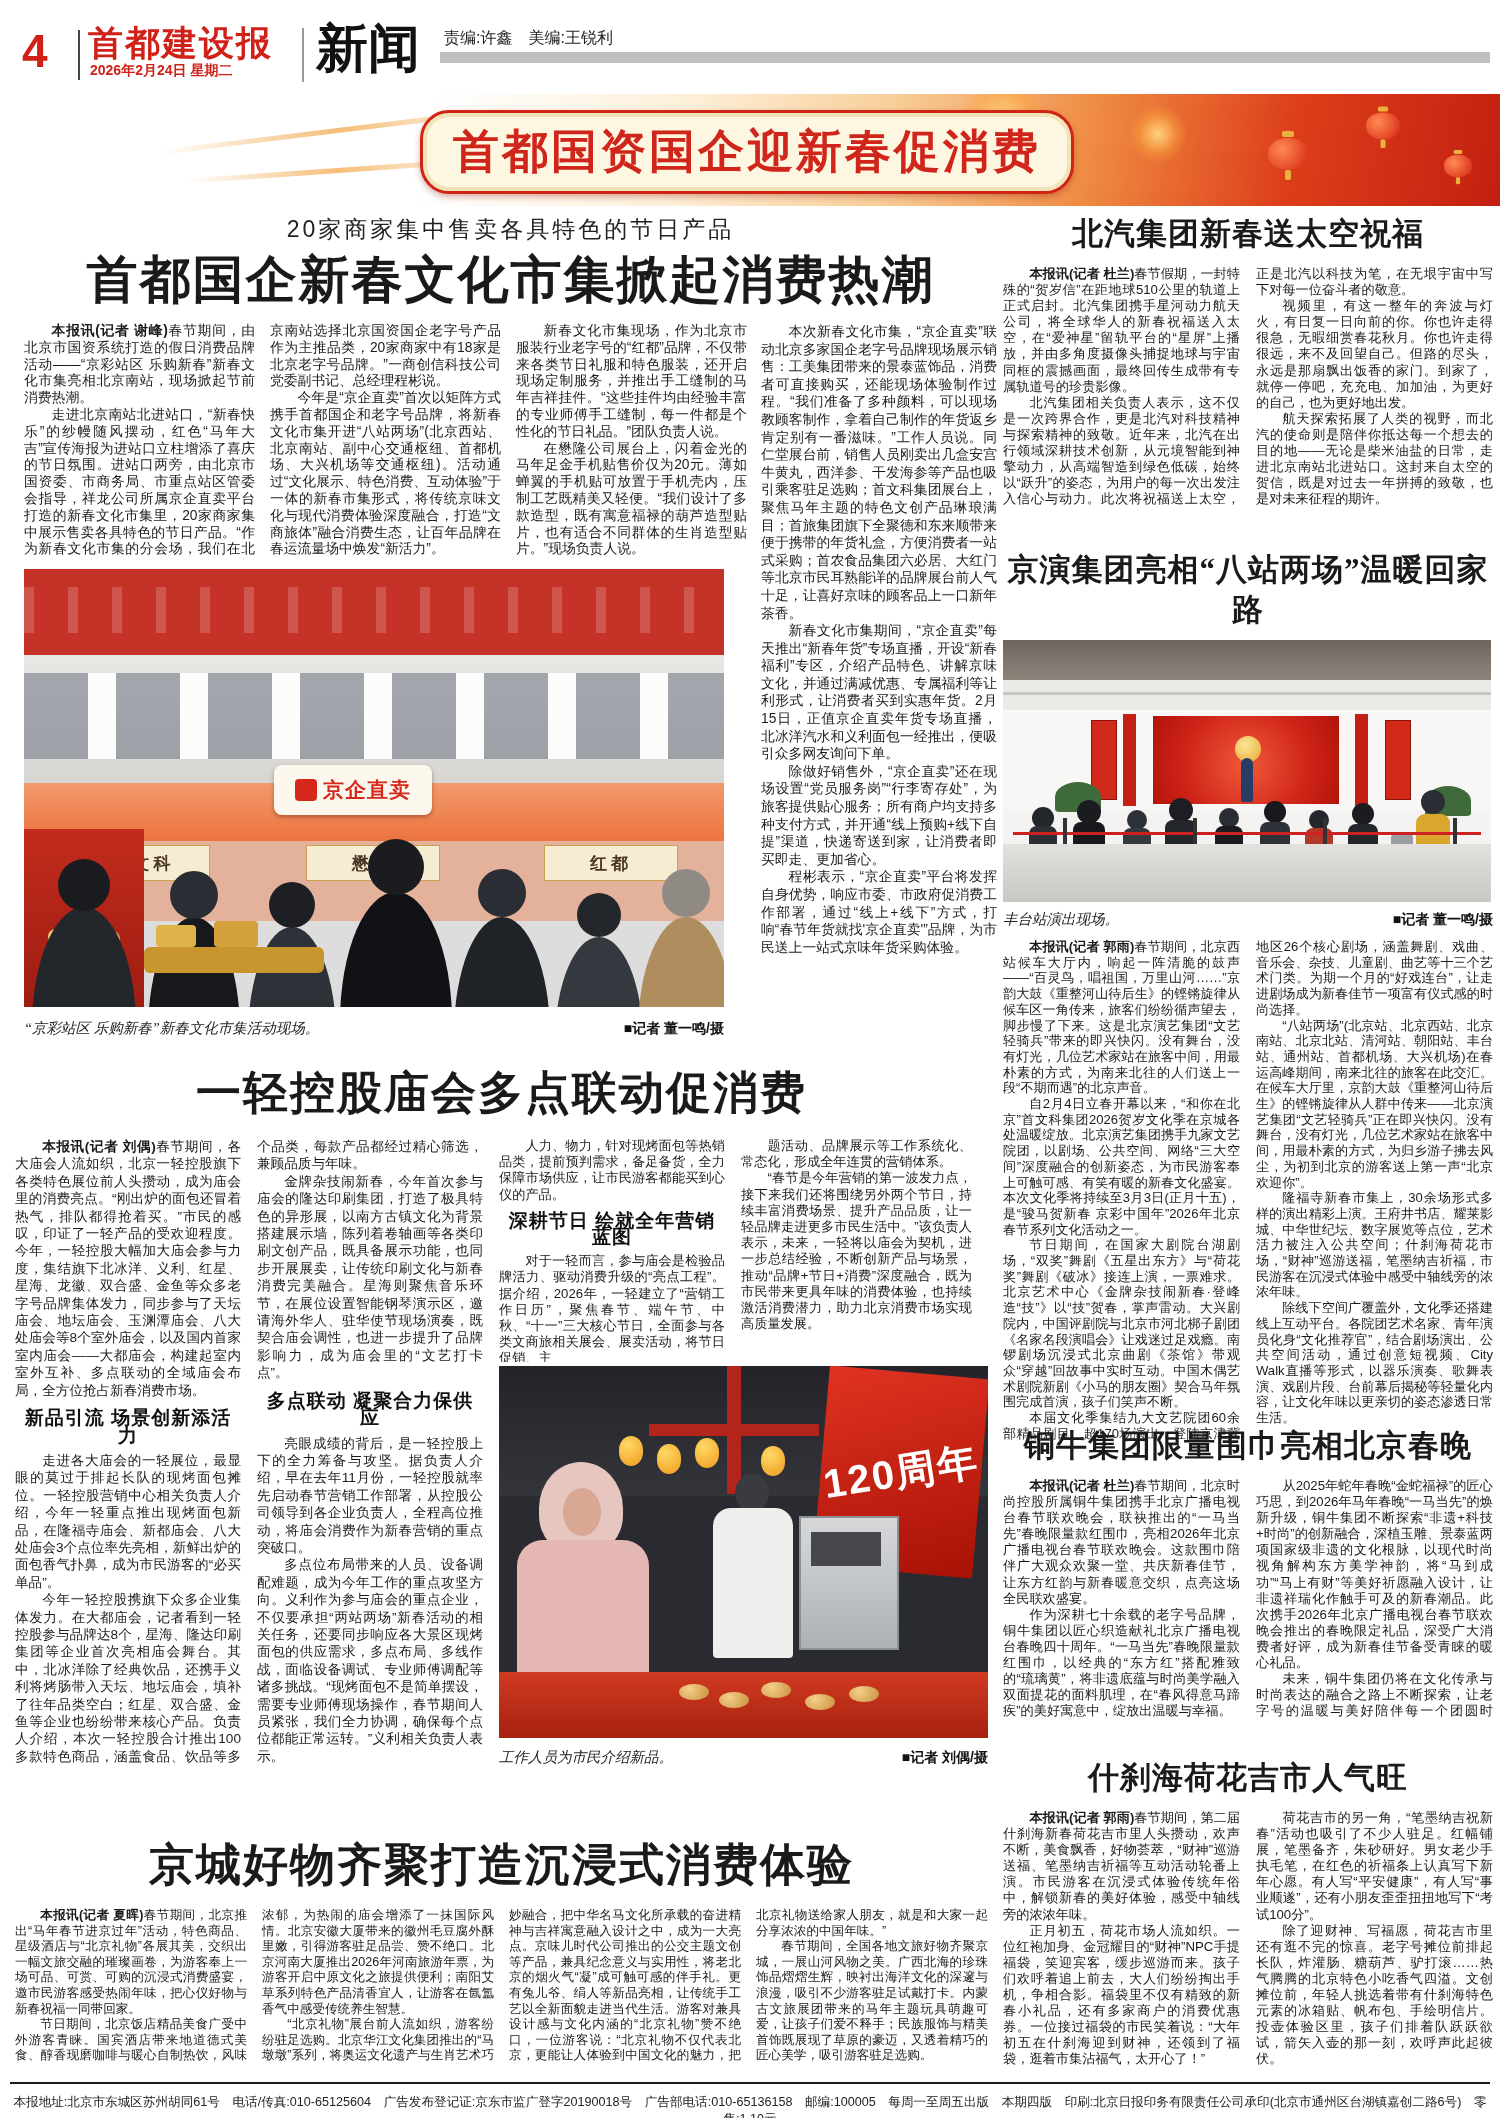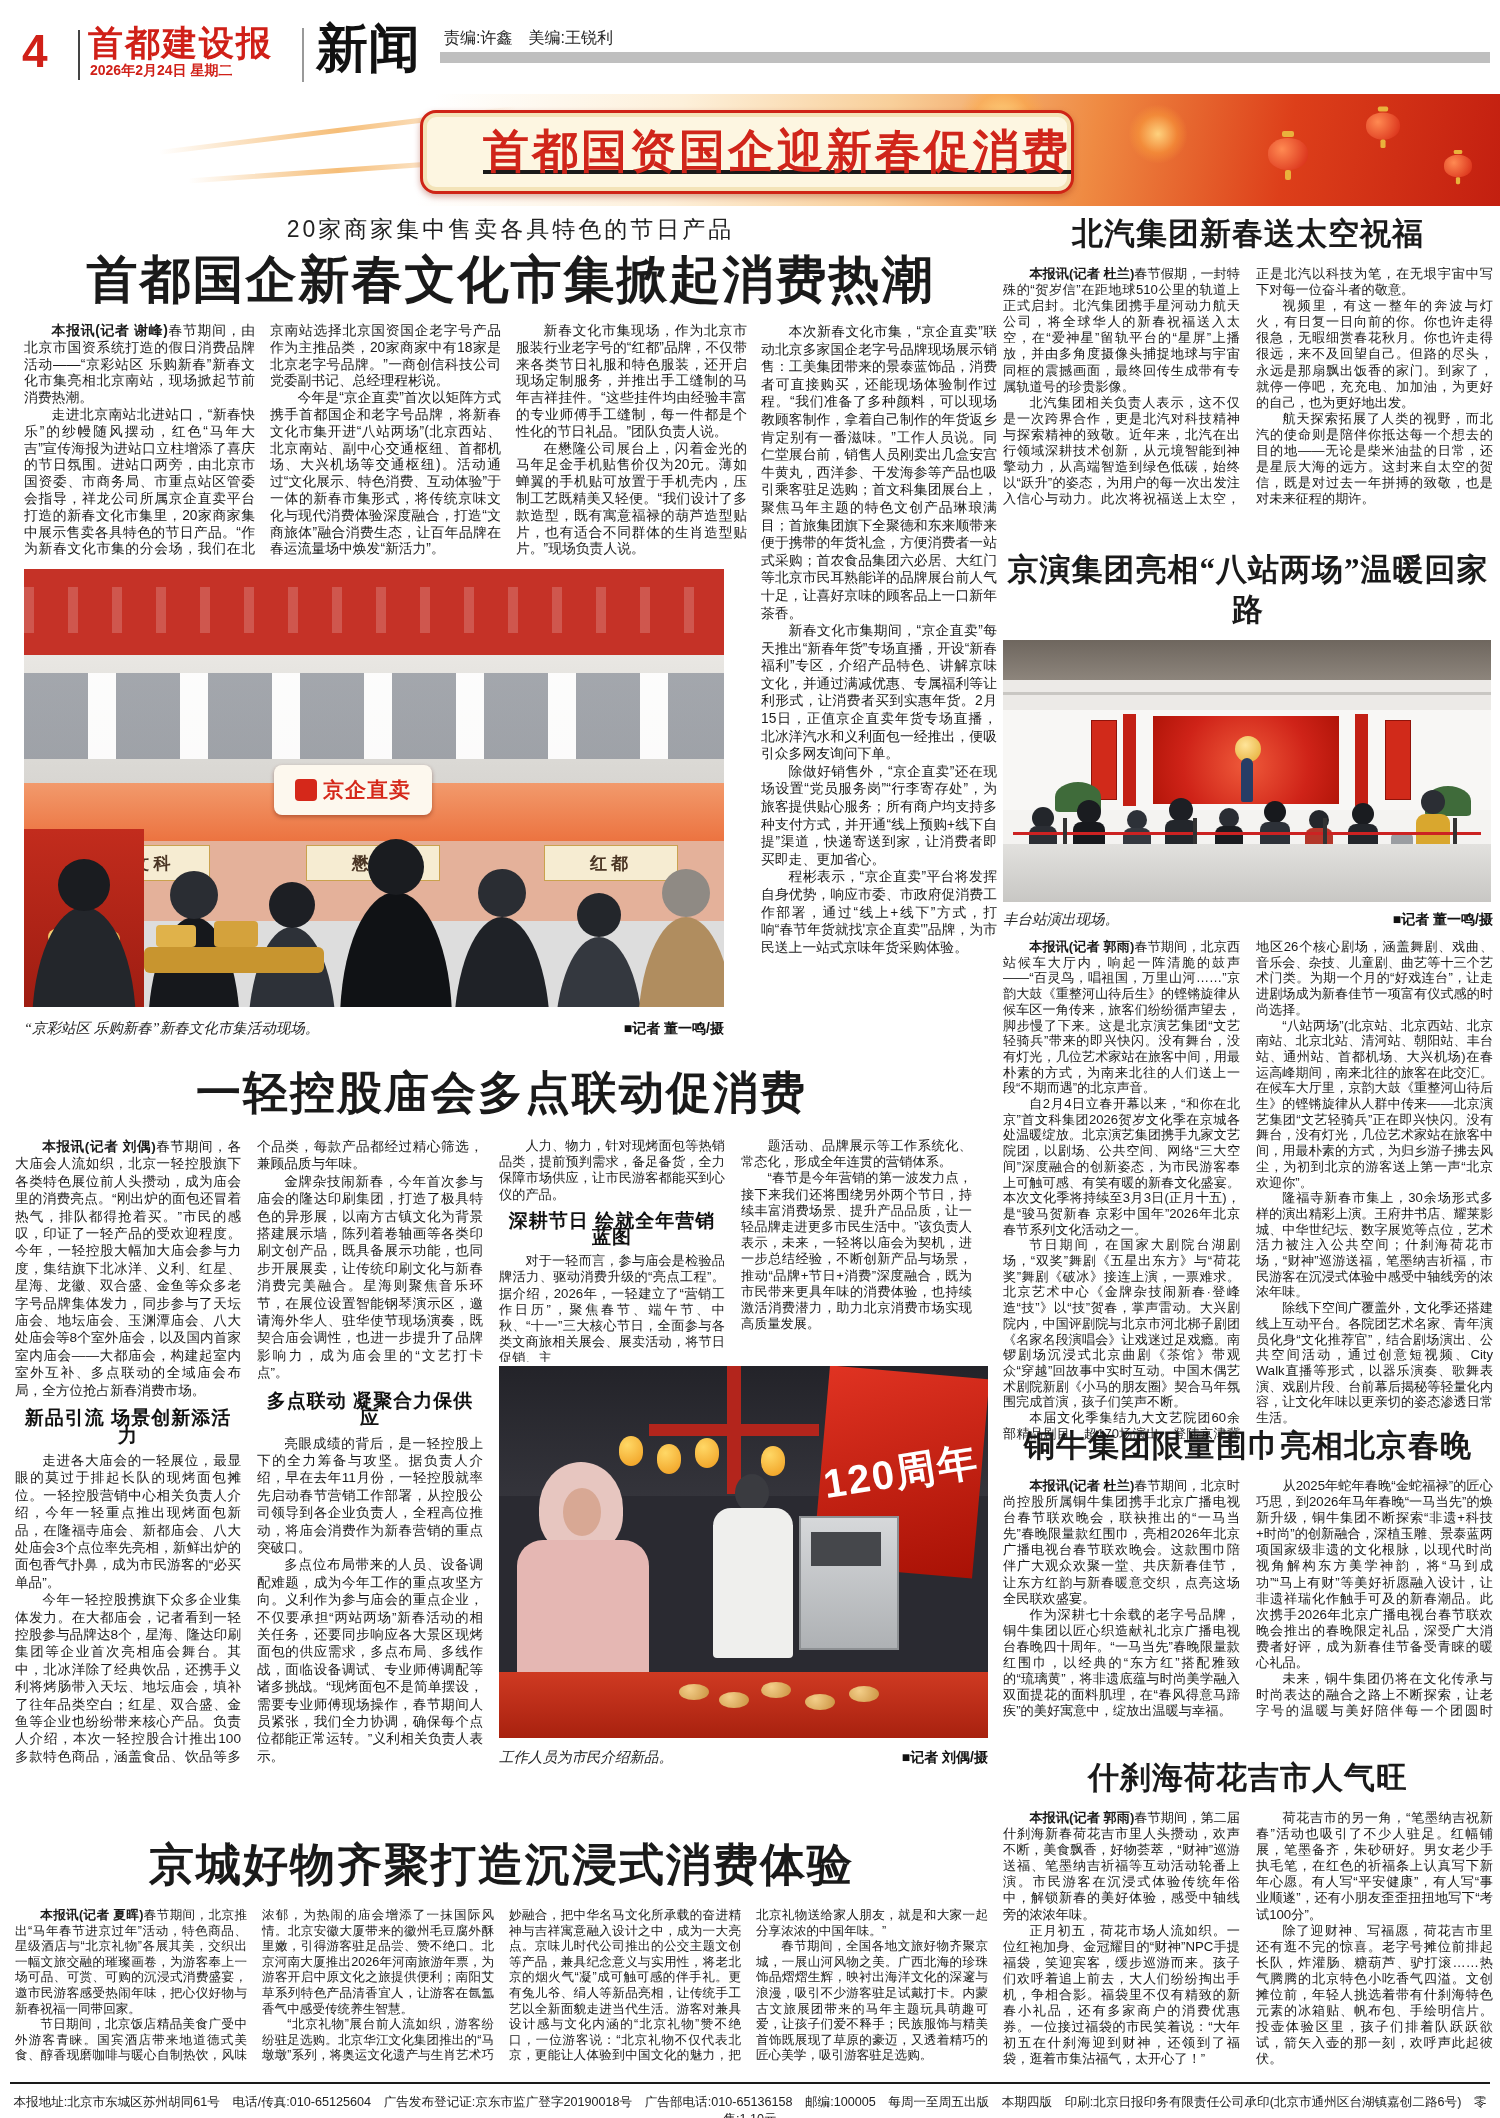--- a/index.html
+++ b/index.html
@@ -13,22 +13,22 @@
   .mast-date{left:90px;top:62px;font-size:14px;font-weight:700;color:#d02018;}
   .section-title{left:316px;top:14px;font-size:52px;font-weight:900;color:#111;font-family:"Liberation Serif","DejaVu Serif",serif;}
   .editors{left:444px;top:28px;font-size:16px;color:#222;}
   .grey-bar{left:440px;top:52px;width:1050px;height:11px;background:#bfbfbf;}
   
   .banner{left:128px;top:94px;width:1372px;height:112px;
           background:linear-gradient(100deg,#ffffff 0%,#ffffff 22%,#fdf0da 40%,#f8cf9a 55%,#ef8a42 70%,#dd3f1a 84%,#c31f10 100%);
           overflow:hidden;}
   .banner-ray{position:absolute;height:5px;background:linear-gradient(90deg,rgba(244,178,96,0),rgba(244,178,96,.85),rgba(244,178,96,0));border-radius:3px;}
   .banner-plate{position:absolute;left:292px;top:16px;width:648px;height:78px;background:#fdf6e1;
-                border:3px solid #cf2416;border-radius:16px;box-shadow:0 0 0 4px #f3e3b8 inset,0 3px 6px rgba(150,30,10,.35);
-                display:flex;align-items:center;justify-content:flex-end;text-decoration:underline;}
+                border:3px solid #cf2416;border-radius:29px;box-shadow:0 0 0 4px #f3e3b8 inset,0 3px 6px rgba(150,30,10,.35);
+                display:flex;align-items:center;justify-content:center;}
   .banner-plate span{font-size:46px;font-weight:900;color:#d0251a;letter-spacing:3px;}
   .lantern{position:absolute;width:40px;height:32px;background:radial-gradient(circle at 35% 35%,#ff8a52,#d42311);border-radius:50% / 46%;}
   .lantern:before{content:"";position:absolute;left:14px;top:-7px;width:12px;height:6px;background:#e9b23c;border-radius:2px;}
   .lantern:after{content:"";position:absolute;left:17px;bottom:-10px;width:6px;height:10px;background:#e9b23c;border-radius:2px;}
   .firework{position:absolute;border-radius:50%;background:radial-gradient(circle,rgba(255,215,130,.95) 0%,rgba(255,170,60,.4) 45%,rgba(255,170,60,0) 70%);}
   
   .para{margin:0;text-indent:2em;text-align:justify;}
   .para b{font-weight:700;}
   .subhead{margin:10px 0 8px;font-size:21px;font-weight:800;text-align:center;letter-spacing:1px;color:#111;}
   .kicker{text-align:center;font-size:23px;letter-spacing:3px;color:#222;}
@@ -284,21 +284,21 @@
   </section>
 
   <div class="abs rightcol">
 
     <section class="r-art r-beiqi">
       <h2 class="headline-md">北汽集团新春送太空祝福</h2>
       <div class="r-body">
           <p class="para"><b>本报讯(记者 杜兰)</b>春节假期，一封特殊的“贺岁信”在距地球510公里的轨道上正式启封。北汽集团携手星河动力航天公司，将全球华人的新春祝福送入太空，在“爱神星”留轨平台的“星屏”上播放，并由多角度摄像头捕捉地球与宇宙同框的震撼画面，最终回传生成带有专属轨道号的珍贵影像。</p>
           <p class="para">北汽集团相关负责人表示，这不仅是一次跨界合作，更是北汽对科技精神与探索精神的致敬。近年来，北汽在出行领域深耕技术创新，从元境智能到神擎动力，从高端智造到绿色低碳，始终以“跃升”的姿态，为用户的每一次出发注入信心与动力。此次将祝福送上太空，正是北汽以科技为笔，在无垠宇宙中写下对每一位奋斗者的敬意。</p>
           <p class="para">视频里，有这一整年的奔波与灯火，有日复一日向前的你。你也许走得很急，无暇细赏春花秋月。你也许走得很远，来不及回望自己。但路的尽头，永远是那扇飘出饭香的家门。到家了，就停一停吧，充充电、加加油，为更好的自己，也为更好地出发。</p>
-          <p class="para">航天探索拓展了人类的视野，而北汽的使命则是陪伴你抵达每一个想去的目的地——无论是柴米油盐的日常，还是星辰大海的远方。这封来自太空的贺信，既是对过去一年拼搏的致敬，也是对未来征程的期许。</p>
+          <p class="para">航天探索拓展了人类的视野，而北汽的使命则是陪伴你抵达每一个想去的目的地——无论是柴米油盐的日常，走进北京南站北进站口。这封来自太空的贺信，既是对过去一年拼搏的致敬，也是对未来征程的期许。</p>
         </div>
     </section>
 
     <section class="r-art r-jingyan">
       <h2 class="headline-md">京演集团亮相“八站两场”温暖回家路</h2>
       <div class="photo photo-stage">
         <div class="ps-ceiling"></div>
         <div class="ps-gallery"></div>
         <div class="ps-rail"></div>
         <div class="ps-back"></div>

